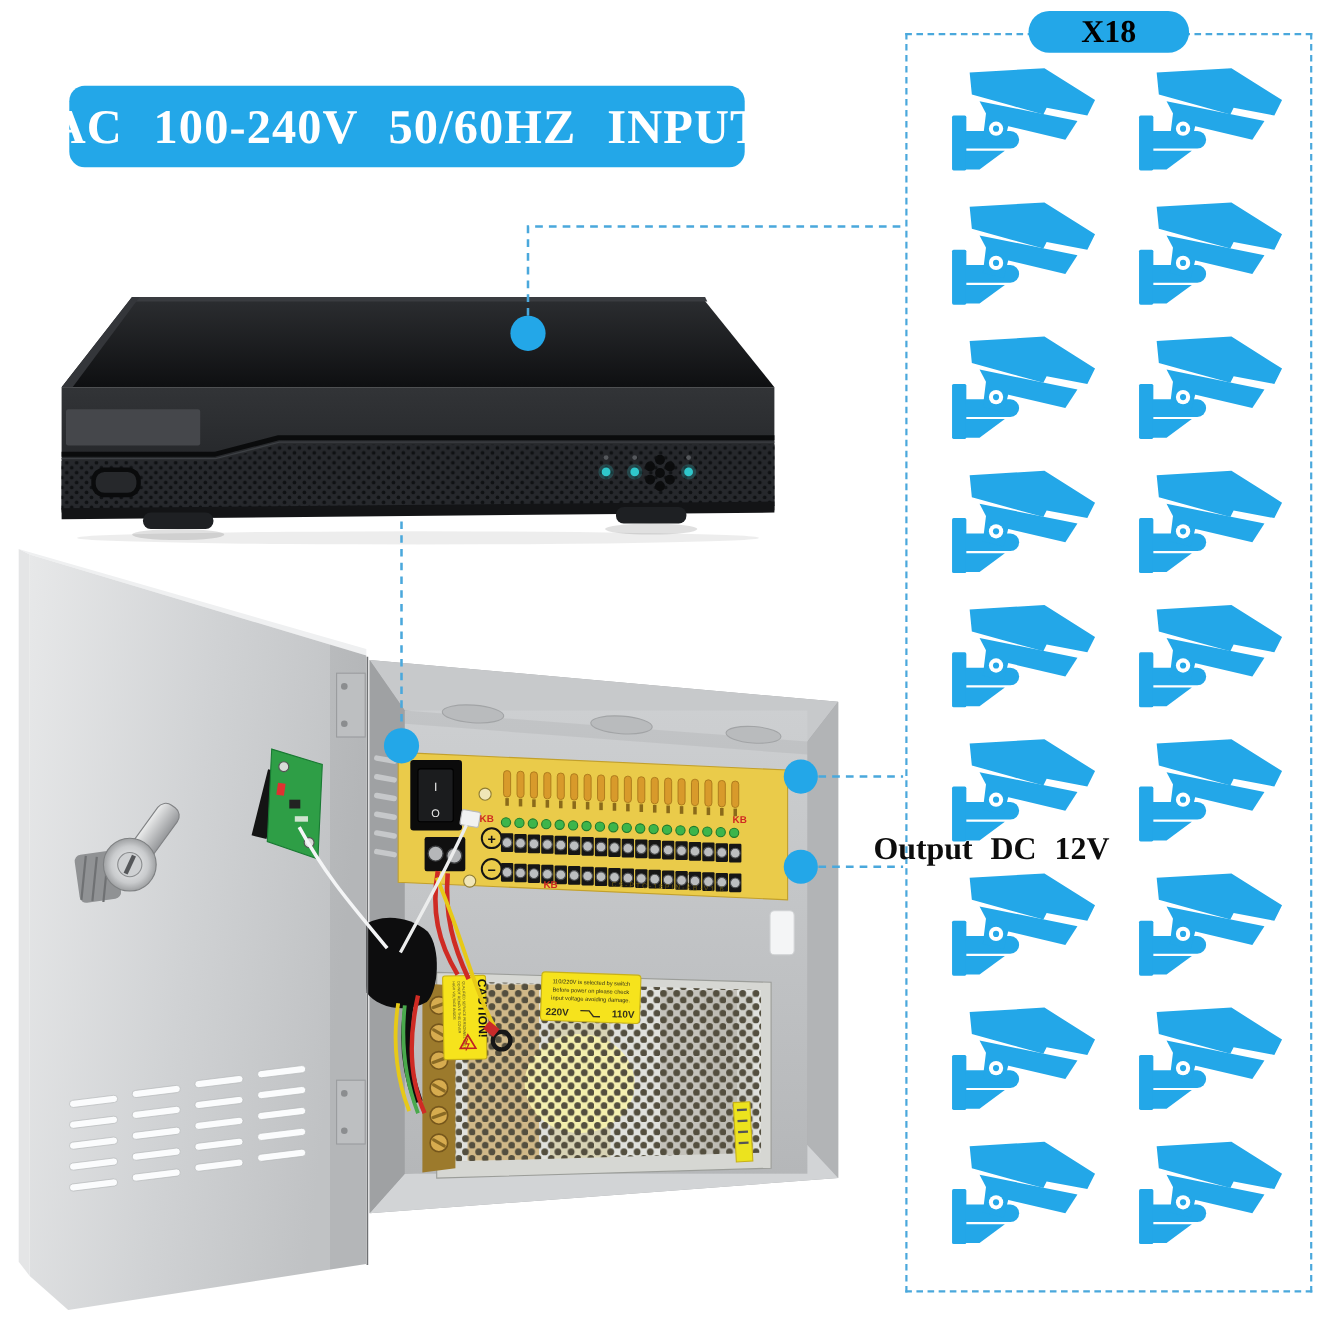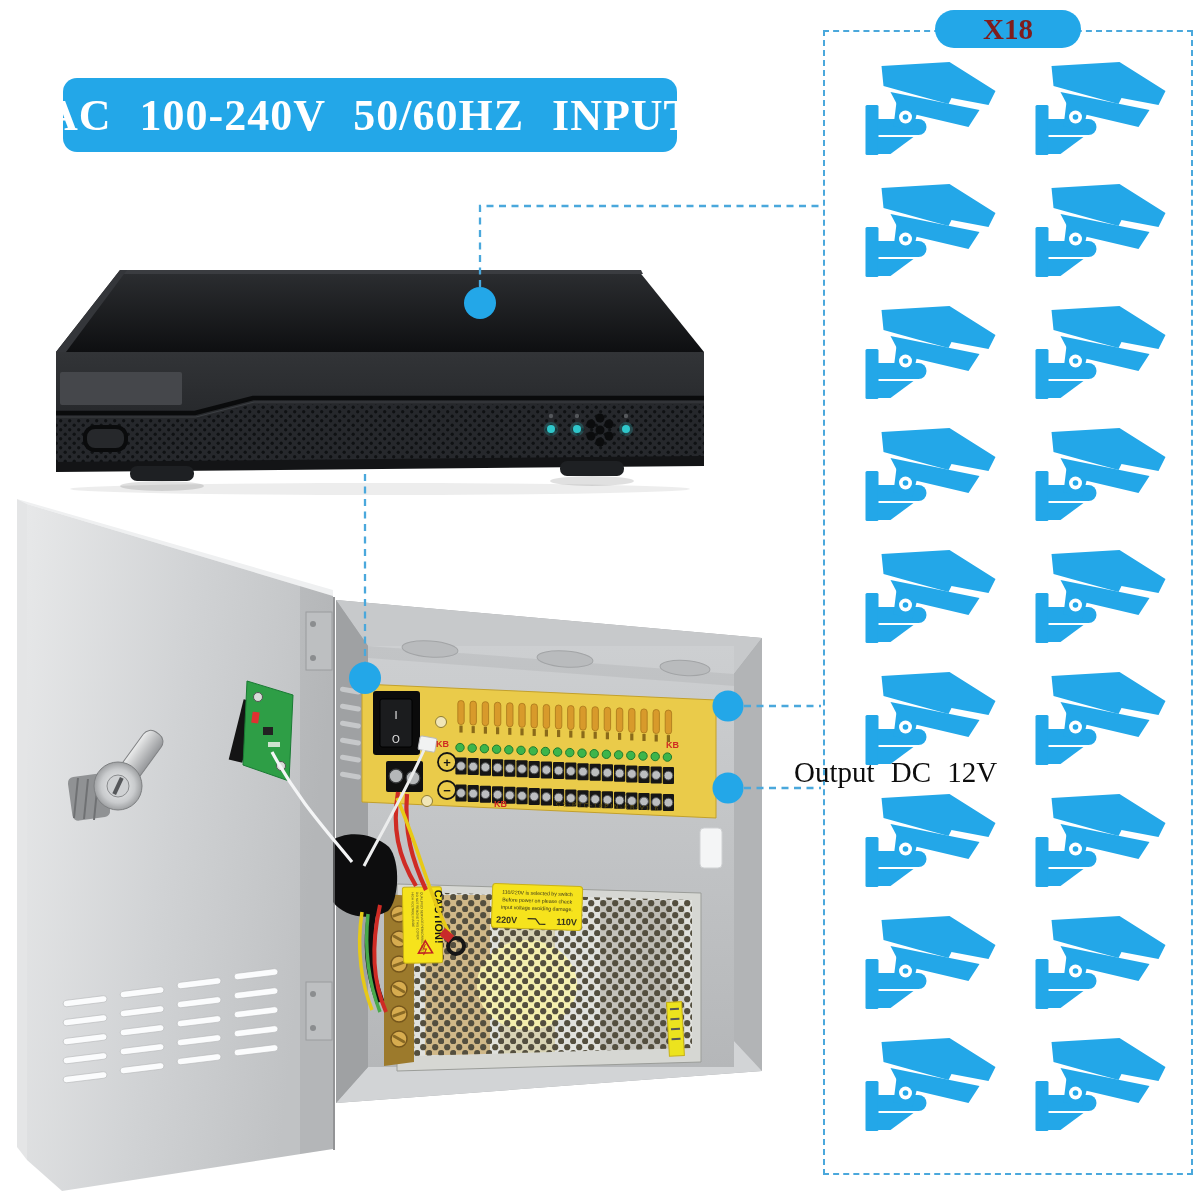--- a/index.html
+++ b/index.html
@@ -7,23 +7,23 @@
   body{position:relative;background:#fff;font-family:"Liberation Serif",serif;overflow:hidden;
        --accent:#23a7e8;--dash:#4aa8dc;--led:#2fc7cb;--green:#3db54b;--labelY:#f6e31c}
   #banner{position:absolute;left:63px;top:78px;width:614px;height:74px;background:var(--accent);
           border-radius:14px;color:#fff;font-weight:bold;font-size:44px;display:flex;align-items:center;
           justify-content:center;letter-spacing:1px;word-spacing:16px;white-space:nowrap}
   #camera-panel{position:absolute;left:823px;top:30px;width:370px;height:1145px;
           border:2px dashed var(--dash)}
   #cameras{position:absolute;inset:0}
   .camera-icon{position:absolute;width:136px;height:100px;color:var(--accent)}
   #x18{position:absolute;left:935px;top:10px;width:146px;height:38px;background:var(--accent);
-       border-radius:19px;color:#7f1d1d;font-weight:bold;font-size:29px;display:flex;align-items:center;
+       border-radius:19px;color:#000000;font-weight:bold;font-size:29px;display:flex;align-items:center;
        justify-content:center;z-index:5}
-  #output-label{position:absolute;left:794px;top:756px;font-size:29px;font-weight:normal;color:#0d0d0d;
+  #output-label{position:absolute;left:794px;top:756px;font-size:29px;font-weight:bold;color:#0d0d0d;
        word-spacing:9px;z-index:6;white-space:nowrap}
   svg.abs{position:absolute;display:block}
   #dvr{left:40px;top:252px;width:680px;height:244px}
   #psu-box{left:10px;top:488px;width:770px;height:712px}
   #overlay{left:0;top:0;width:1200px;height:1200px;pointer-events:none;z-index:4}
   .dash{stroke:var(--dash);stroke-width:2.3;stroke-dasharray:7 5.5;fill:none}
   .dot{fill:var(--accent)}
   text{font-family:"Liberation Sans",sans-serif}
 </style>
 </head>

